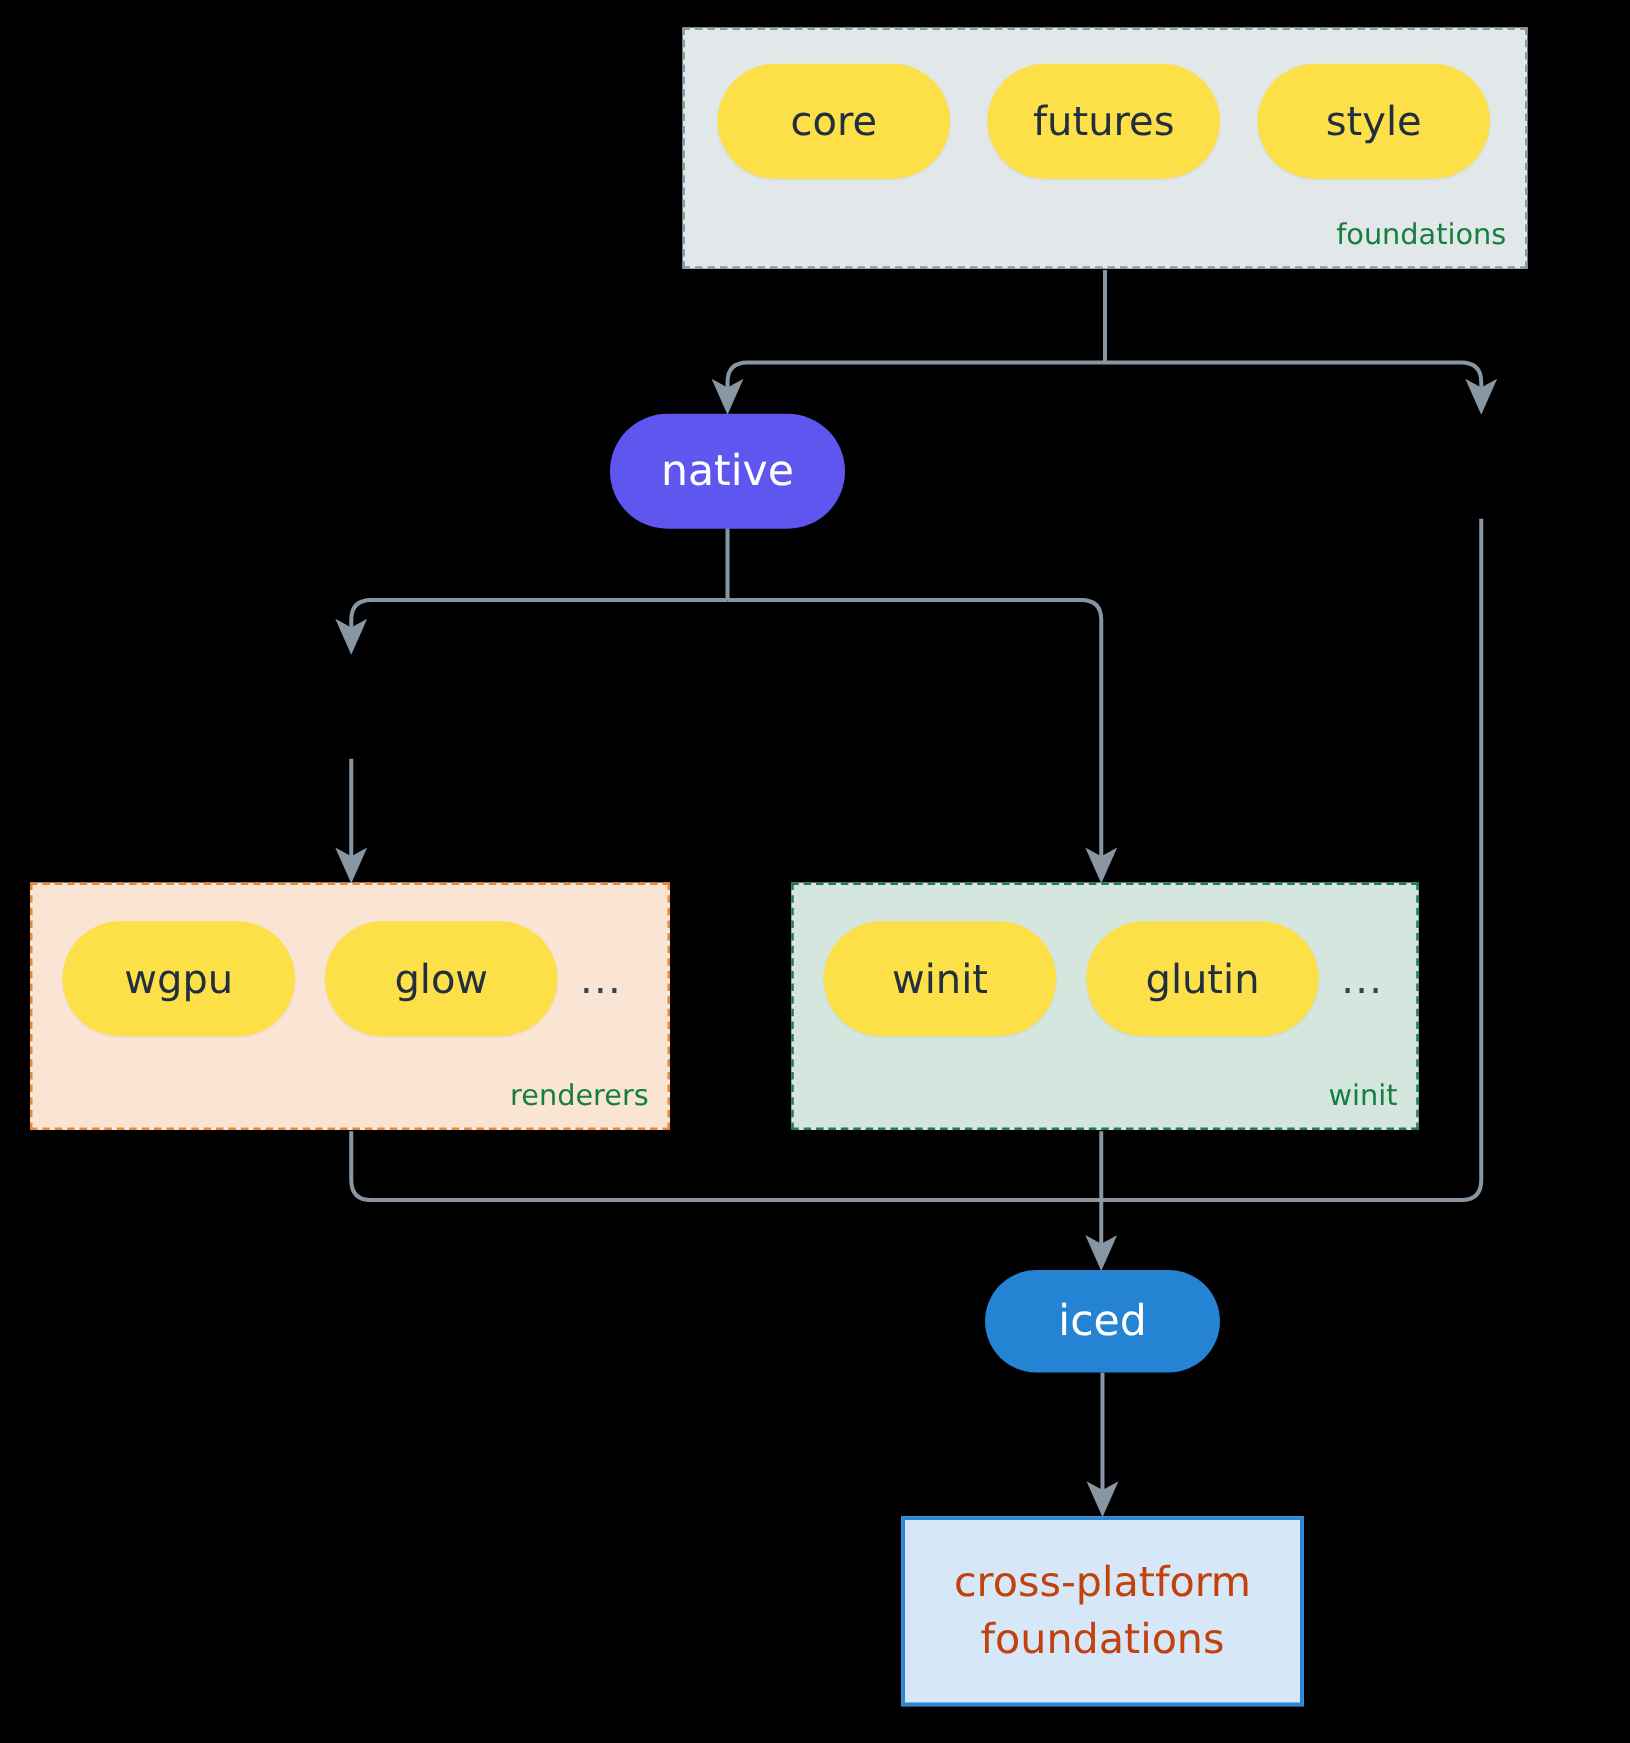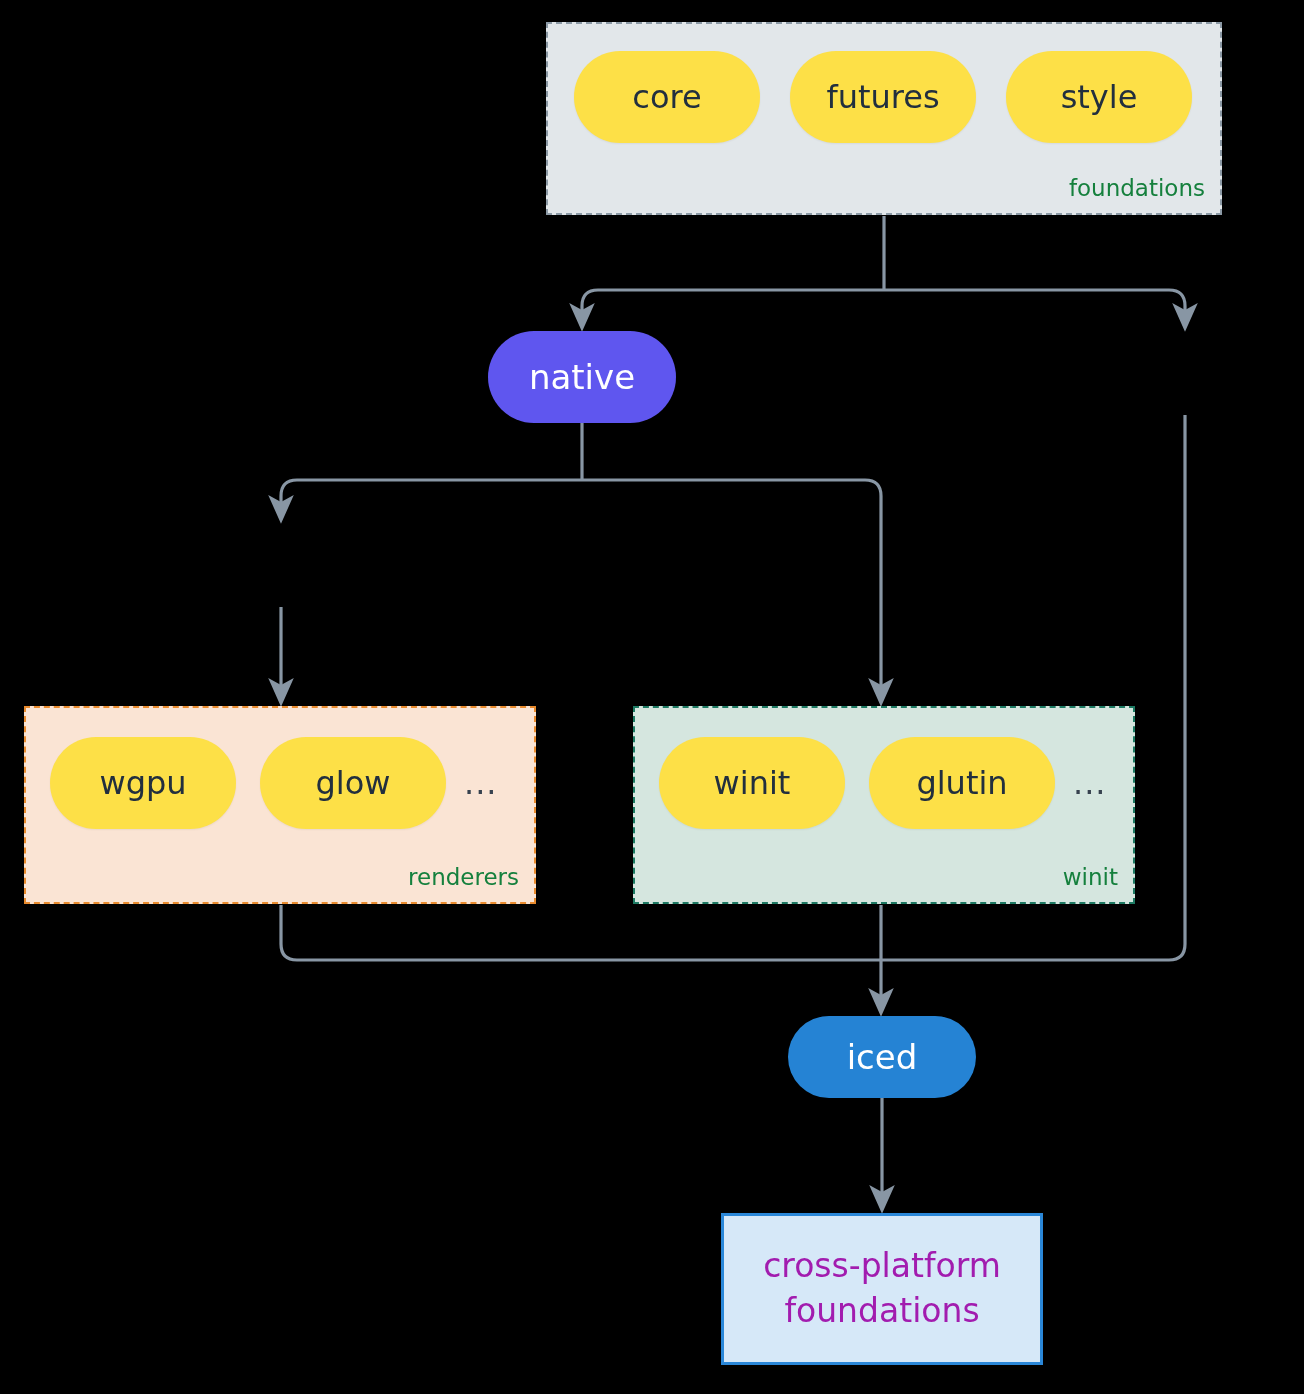--- a/index.html
+++ b/index.html
@@ -122,21 +122,21 @@
     position: absolute;
     left: 721px; top: 1213px;
     width: 322px; height: 152px;
     box-sizing: border-box;
     background: #d6e8f8;
     border: 3px solid #2a87d8;
     display: flex;
     flex-direction: column;
     align-items: center;
     justify-content: center;
-    color: #a21caf;
+    color: #c2410c;
     font-size: 33px;
     line-height: 1.35;
     text-align: center;
   }
 </style>
 </head>
 <body>
 
 <div id="stage">
 

